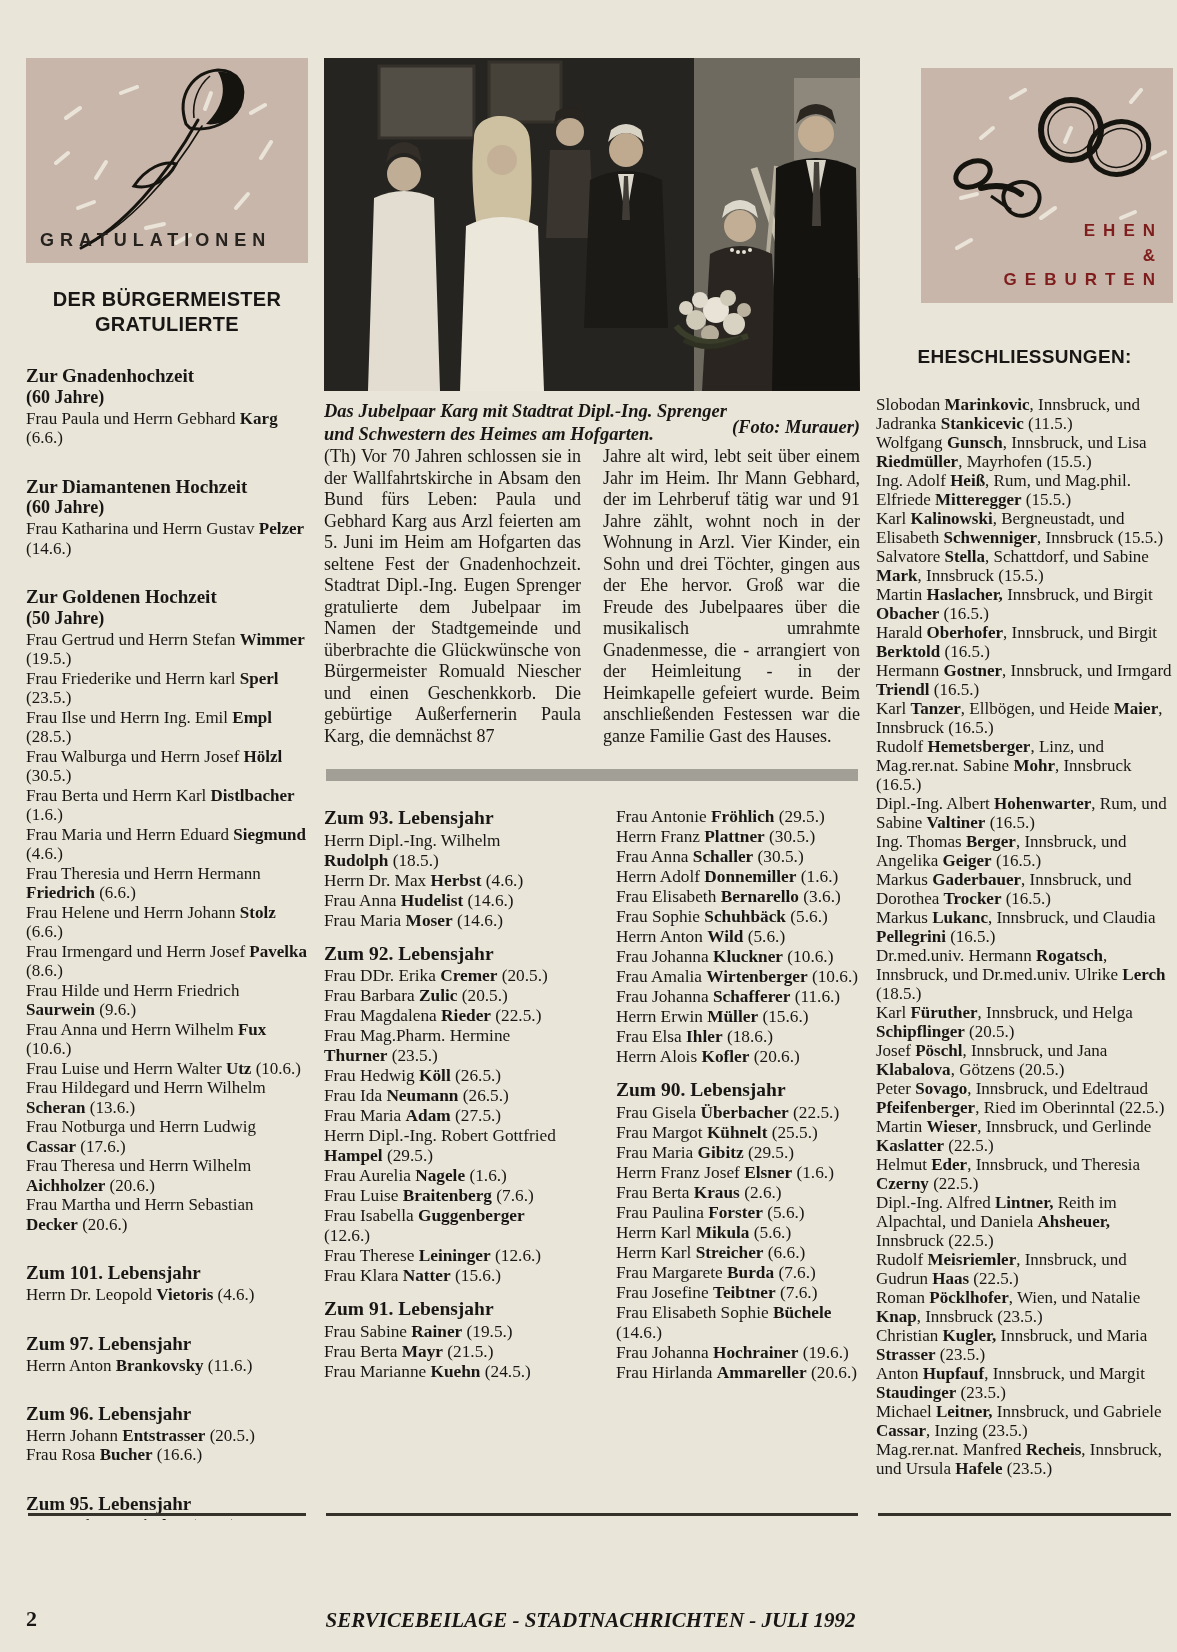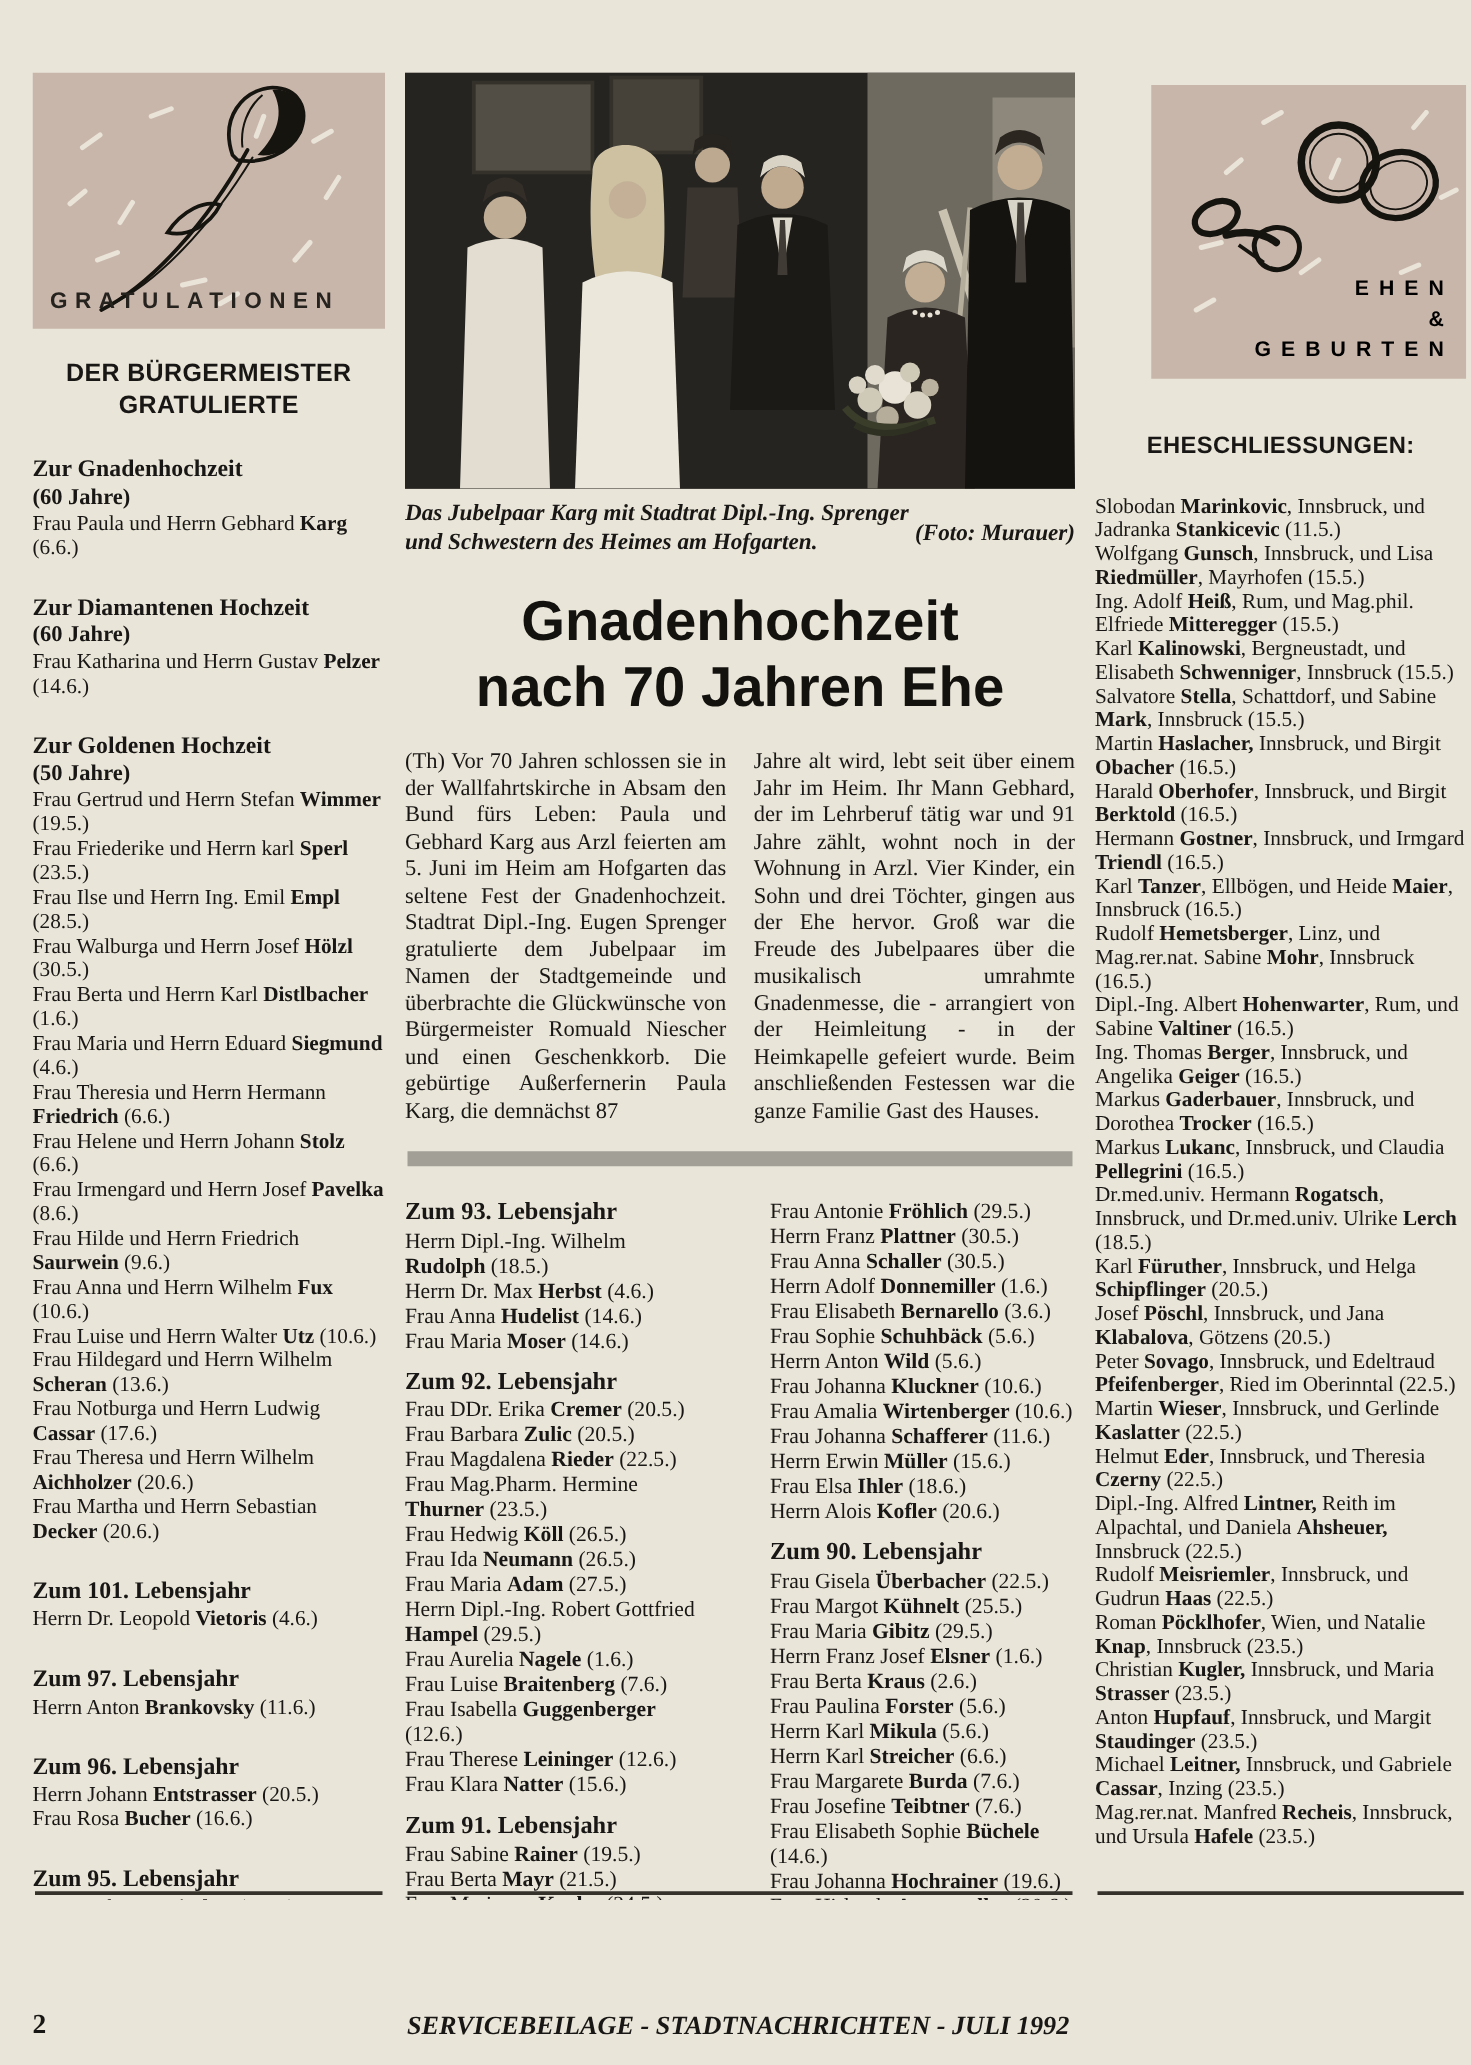--- a/index.html
+++ b/index.html
@@ -20,21 +20,21 @@
   .promo-box{ background:var(--promo-box-bg,#c9b6ab); position:relative; height:205px; margin-bottom:24px; }
   .promo-box svg{ position:absolute; inset:0; width:100%; height:100%; }
   .promo-label{
     position:absolute; left:14px; bottom:12px; font-family:"Liberation Sans",sans-serif;
     font-weight:bold; font-size:18px; letter-spacing:6px; color:#26231f; white-space:nowrap;
   }
   .promo-box-right{ width:252px; margin-left:auto; height:235px; }
   .promo-label-right{
     position:absolute; right:10px; bottom:10px; text-align:right;
     font-family:"Liberation Sans",sans-serif; font-weight:bold; font-size:17px;
-    letter-spacing:8px; line-height:1.45; color:#000000;
+    letter-spacing:8px; line-height:1.45; color:#7f1d1d;
   }
 
   .col-heading{
     text-align:center; font-family:"Liberation Sans",sans-serif; font-weight:600;
     font-size:20px; line-height:1.25; white-space:pre-line; margin:24px 0 8px; letter-spacing:.3px;
   }
   .col-heading-right{ margin:42px 0 26px; font-size:19px; }
 
   
   .sec{ margin-top:12px; }
@@ -223,22 +223,20 @@
             <path d="M352 268 q20 26 72 10" stroke="#3a3d2a" stroke-width="6" fill="none"></path>
             <path d="M360 282 q24 14 58 -2" stroke="#2e3122" stroke-width="5" fill="none"></path>
           </g>
         </svg>
       </figure>
       <figcaption class="caption">
         <span class="credit">(Foto: Murauer)</span>
         <span>Das Jubelpaar Karg mit Stadtrat Dipl.-Ing. Sprenger und Schwestern des Heimes am Hofgarten.</span>
       </figcaption>
 
-      <h1 class="headline">Gnadenhochzeit
-nach 70 Jahren Ehe</h1>
 
       <div class="article-cols">
         <p>(Th) Vor 70 Jahren schlossen sie in der Wallfahrtskirche in Absam den Bund fürs Leben: Paula und Gebhard Karg aus Arzl feierten am 5. Juni im Heim am Hofgarten das seltene Fest der Gnadenhochzeit. Stadtrat Dipl.-Ing. Eugen Sprenger gratulierte dem Jubelpaar im Namen der Stadtgemeinde und überbrachte die Glückwünsche von Bürgermeister Romuald Niescher und einen Geschenkkorb. Die gebürtige Außerfernerin Paula Karg, die demnächst 87</p>
         <p>Jahre alt wird, lebt seit über einem Jahr im Heim. Ihr Mann Gebhard, der im Lehrberuf tätig war und 91 Jahre zählt, wohnt noch in der Wohnung in Arzl. Vier Kinder, ein Sohn und drei Töchter, gingen aus der Ehe hervor. Groß war die Freude des Jubelpaares über die musikalisch umrahmte Gnadenmesse, die - arrangiert von der Heimleitung - in der Heimkapelle gefeiert wurde. Beim anschließenden Festessen war die ganze Familie Gast des Hauses.</p>
       </div>
 
       <div class="gray-bar"></div>
 
       <div class="birthday-cols">
         <div id="bday-col1">

